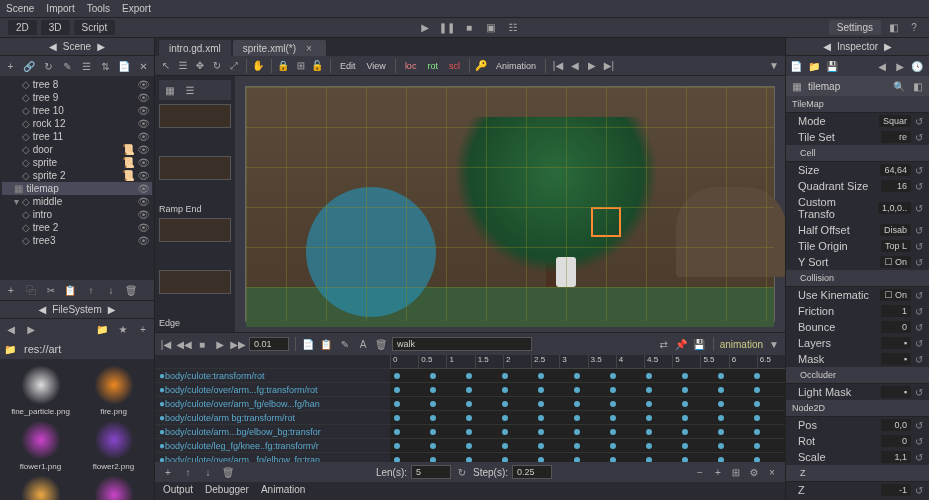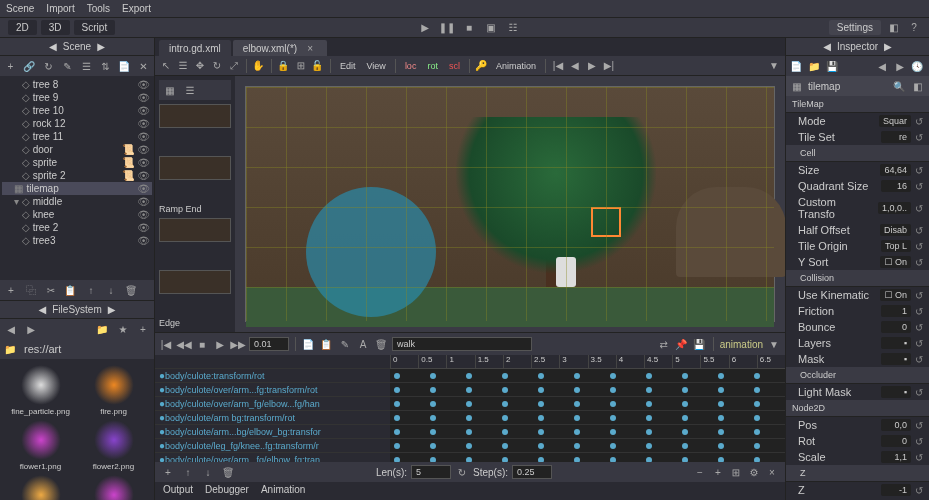--- a/index.html
+++ b/index.html
@@ -194,21 +194,21 @@
         <div class="tree-item indent">
           <span class="vis">▾</span>
           <span class="vis">◇</span> 
           <span>middle</span>
           <span class="tree-icons">
             <span class="vis">👁</span>
           </span>
         </div>
         <div class="tree-item indent2">
           <span class="vis">◇</span> 
-          <span>knee</span>
+          <span>intro</span>
           <span class="tree-icons">
             <span class="vis">👁</span>
           </span>
         </div>
         <div class="tree-item indent2">
           <span class="vis">◇</span> 
           <span>tree 2</span>
           <span class="tree-icons">
             <span class="vis">👁</span>
           </span>
@@ -274,21 +274,21 @@
         </div>
     </div>
   </div>
 
   <div class="center-col">
     <div class="filetabs">
       <div class="filetab">
           <span>intro.gd.xml</span>
         </div>
       <div class="filetab active">
-          <span>elbow.xml(*)</span>
+          <span>sprite.xml(*)</span>
           <span class="icon">×</span>
         </div>
     </div>
     <div class="toolbar">
       <span class="icon">↖</span>
       <span class="icon">☰</span>
       <span class="icon">✥</span>
       <span class="icon">↻</span>
       <span class="icon">⤢</span>
       <div class="tb-sep"></div>

